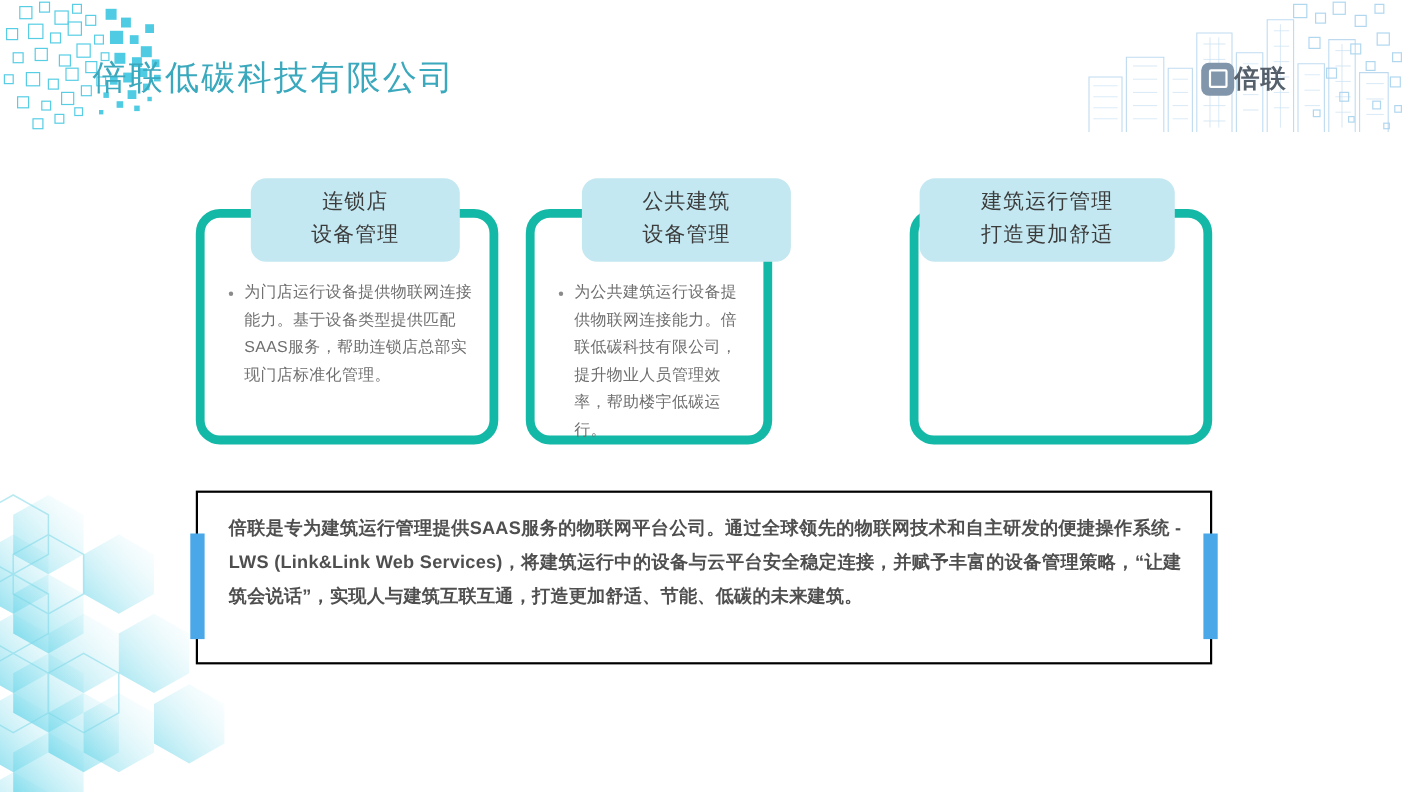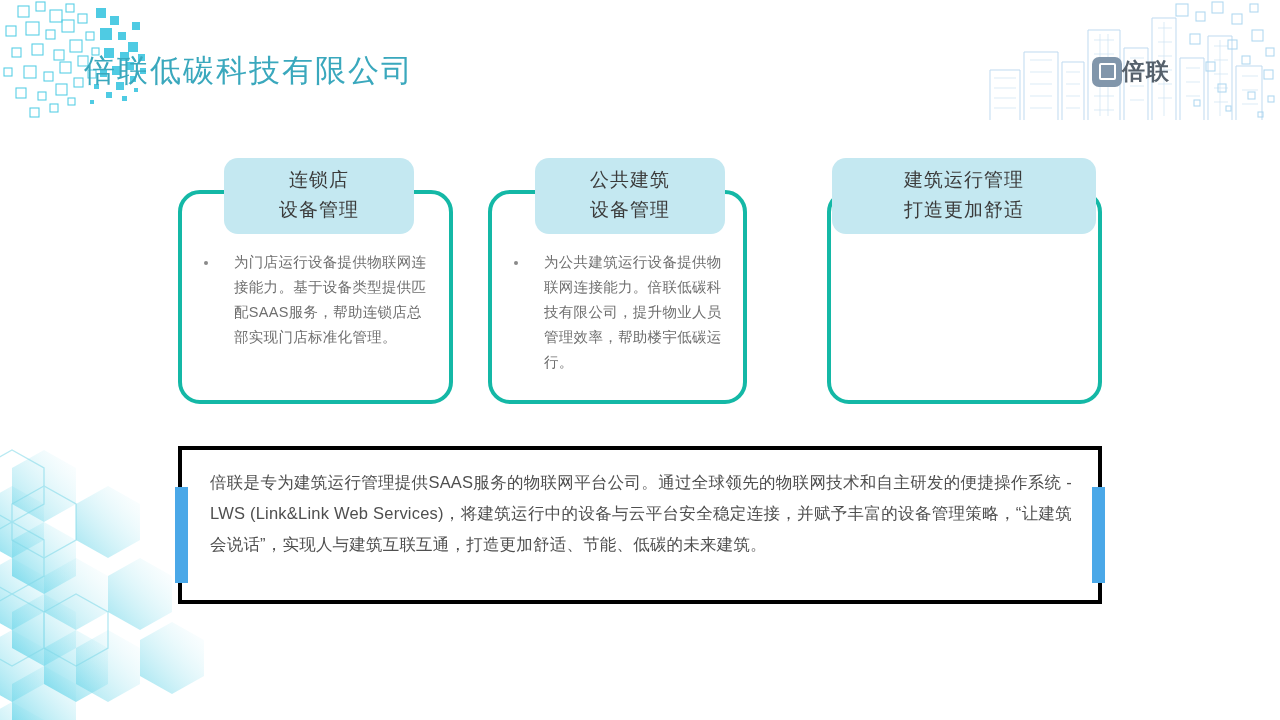--- a/index.html
+++ b/index.html
@@ -70,53 +70,53 @@
   
   .cards {
     position: absolute;
     left: 0; top: 0;
     width: 1280px; height: 720px;
   }
   .card {
     position: absolute;
     top: 190px;
     height: 214px;
-    border: 4px solid #14b8a6;
+    border: 8px solid #14b8a6;
     border-radius: 22px;
     background: #ffffff;
     box-sizing: border-box;
   }
   .card-1 { left: 178px; width: 275px; }
-  .card-2 { left: 488px; width: 259px; }
+  .card-2 { left: 478px; width: 224px; }
   .card-3 { left: 827px; width: 275px; }
 
   .card-pill {
     position: absolute;
     top: -36px;
     background: #c4e8f1;
     border-radius: 14px;
     text-align: center;
     color: #3b3b3b;
     font-size: 19px;
     line-height: 30px;
     padding: 7px 0 9px;
     letter-spacing: 1px;
     box-sizing: border-box;
   }
   .card-1 .card-pill { left: 42px;  width: 190px; }
   .card-2 .card-pill { left: 43px;  width: 190px; }
-  .card-3 .card-pill { left: 1px;   width: 264px; }
+  .card-3 .card-pill { left: 1px;   width: 232px; }
 
   .card-body {
     position: absolute;
     left: 22px;
     right: 14px;
     top: 56px;
     display: flex;
-    gap: 26px;
+    gap: 10px;
     color: #6f6f6f;
     font-size: 14.5px;
     line-height: 25px;
     letter-spacing: 0.3px;
   }
   .bullet {
     flex: 0 0 auto;
     width: 4px; height: 4px;
     border-radius: 50%;
     background: #8a8a8a;
@@ -124,23 +124,24 @@
   }
   .card-text { flex: 1 1 auto; }
 
   
   .summary {
     position: absolute;
     left: 178px;
     top: 446px;
     width: 924px;
     height: 158px;
-    border: 4px solid #000000;
+    border: 2px solid #000000;
     box-sizing: border-box;
     background: #ffffff;
+    font-weight: bold;
   }
   .summary-bar {
     position: absolute;
     top: 37px;
     width: 13px;
     height: 96px;
     background: #4aa8e8;
   }
   .summary-bar.left  { left: -7px; }
   .summary-bar.right { right: -7px; }

